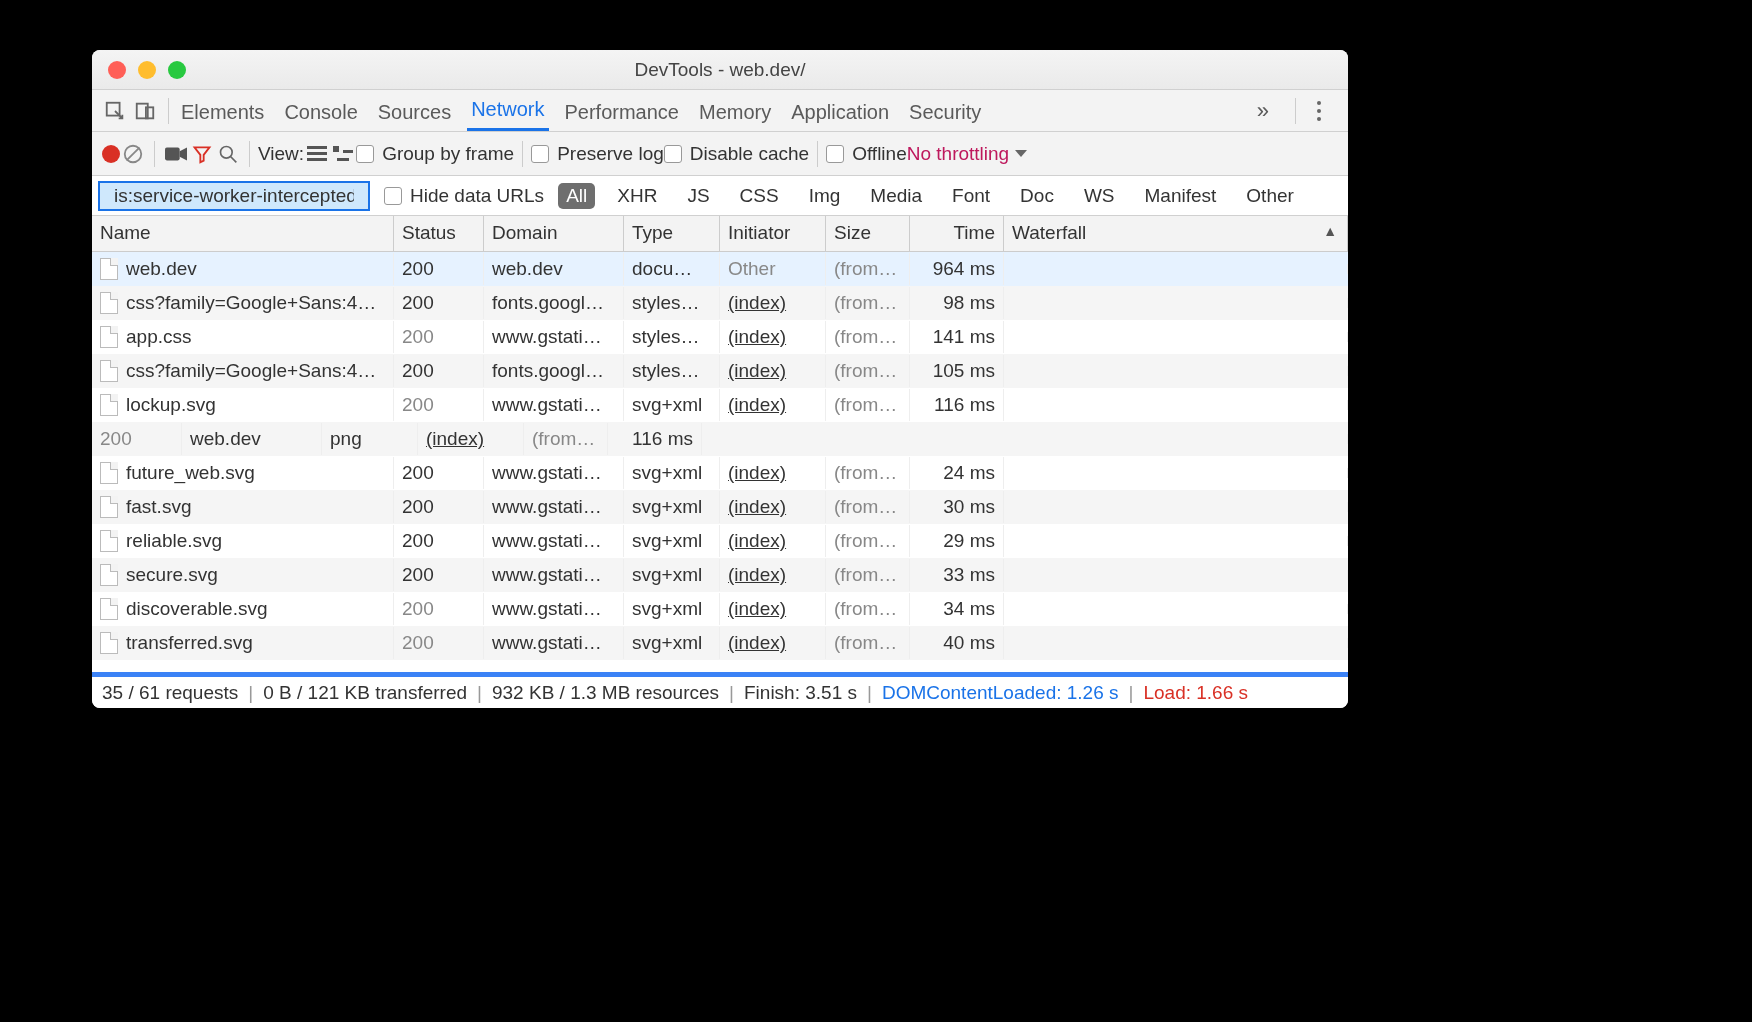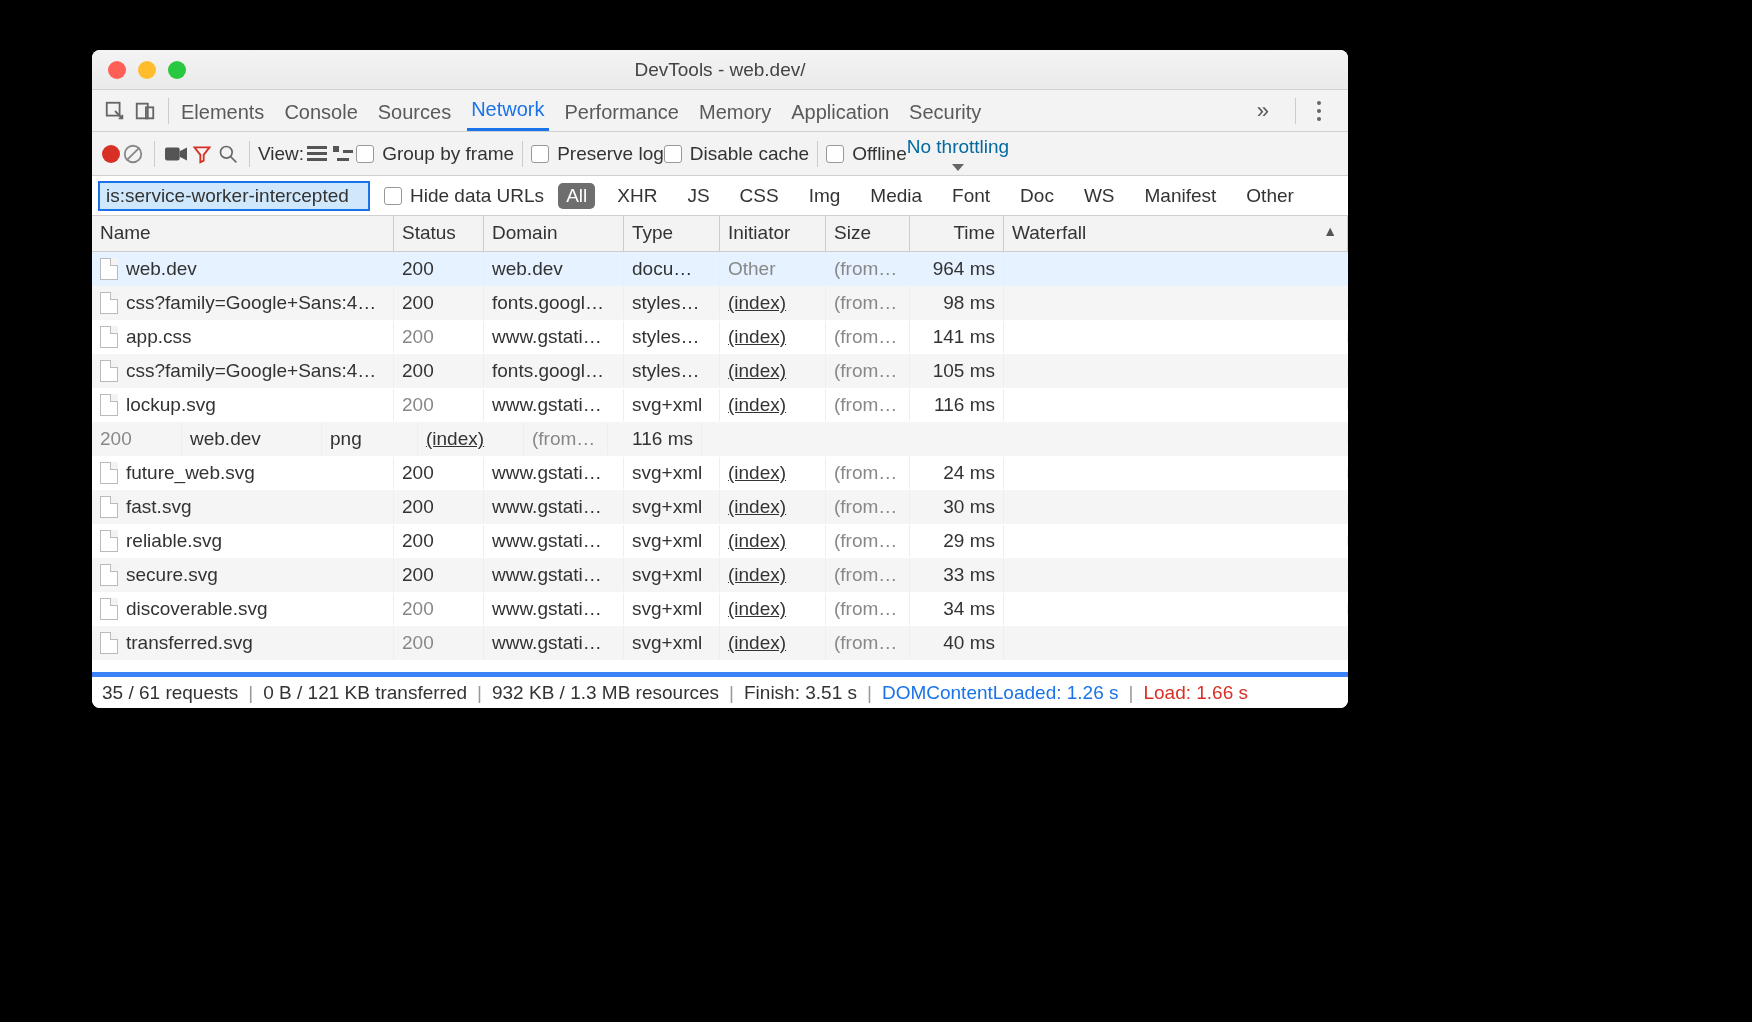--- a/index.html
+++ b/index.html
@@ -68,37 +68,37 @@
   padding: 0 10px;
   background: #f3f3f3;
   font-size: 19px;
   color: #333;
 }
 .rec { width:18px; height:18px; border-radius:50%; background:#d93025; }
 .tbtn { width:26px; height:26px; display:flex; align-items:center; justify-content:center; color:#5a5a5a; }
 .funnel { color:#d93025; }
 .cbx { appearance:none; width:18px; height:18px; border:1.5px solid #999; border-radius:3px; background:#fff; }
 .lbl { display:flex; align-items:center; gap:8px; color:#333; }
-.sel { display:flex; align-items:center; gap:6px; color:#0369a1;flex-direction:column; }
+.sel { display:flex; align-items:center; gap:6px; color:#be185d; }
 .caret { width:0; height:0; border-left:6px solid transparent; border-right:6px solid transparent; border-top:7px solid #666; }
 
 .filterbar {
   height: 40px;
   border-bottom: 1px solid #d0d0d0;
   display: flex;
   align-items: center;
   padding: 0 6px;
   gap: 14px;
   background: #fff;
 }
 .filterinput {
   border: 2px solid #1a73e8;
   background: #cfe8fc;
   font-size: 19px;
-  padding: 2px 6px;
+  padding: 2px 14px;
   width: 272px;
   color: #333;
 }
 .pill { padding:2px 8px; border-radius:5px; cursor:pointer; }
 .pill.active { background:#6e6e6e; color:#fff; }
 
 .grid {
   flex: 1;
   display: flex;
   flex-direction: column;

